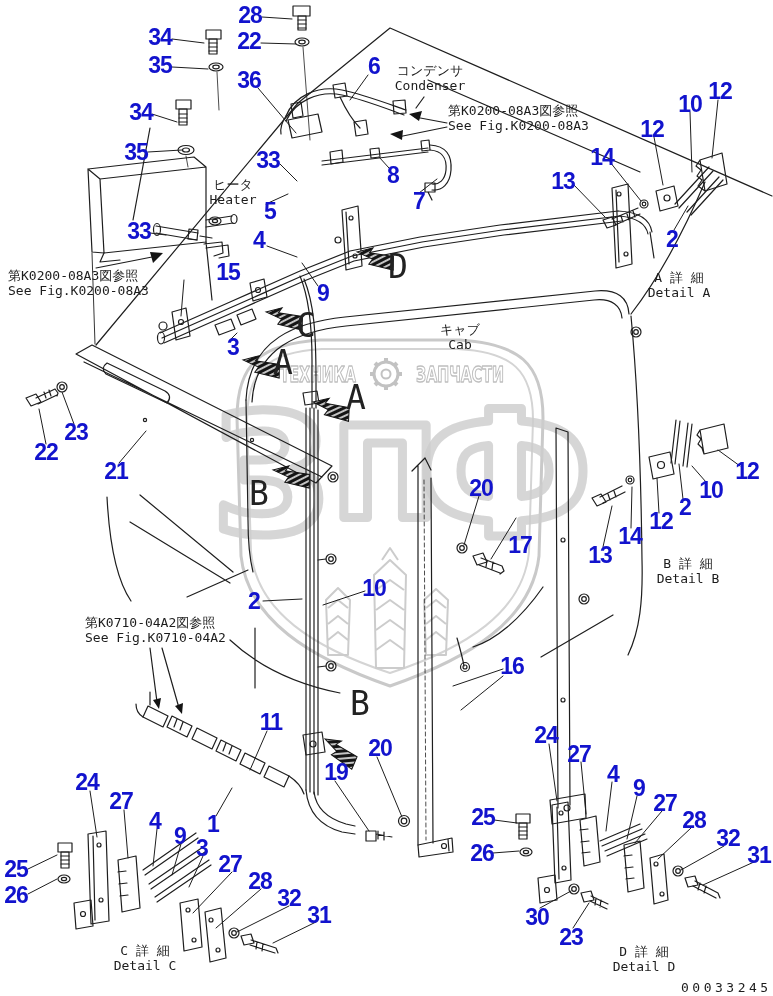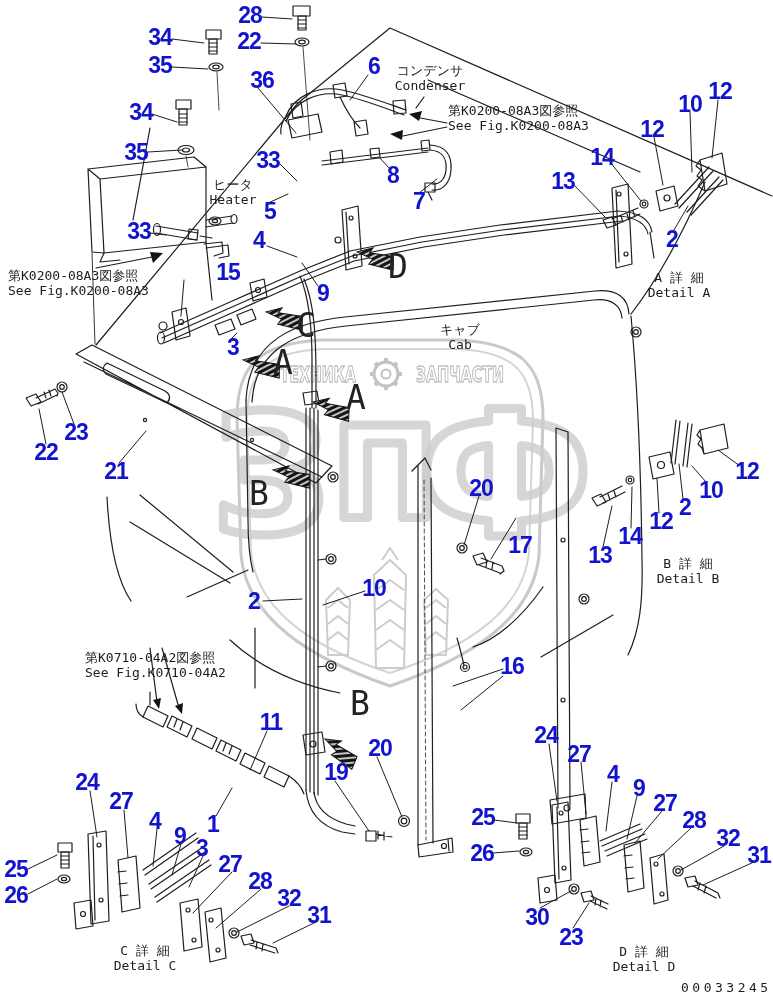--- a/index.html
+++ b/index.html
@@ -339,21 +339,21 @@
         <text class="varr-letter" x="360" y="715" fill="#222" stroke="none">B</text>
       </g>
 </svg>
 
 <div class="docnum">00033245</div>
 
 <div class="plabel" style="left: 250px; top: 15px;">28</div>
     <div class="plabel" style="left: 160px; top: 37px;">34</div>
     <div class="plabel" style="left: 249px; top: 41px;">22</div>
     <div class="plabel" style="left: 160px; top: 65px;">35</div>
-    <div class="plabel" style="left: 262px; top: 80px;">36</div>
+    <div class="plabel" style="left: 249px; top: 80px;">36</div>
     <div class="plabel" style="left: 374px; top: 66px;">6</div>
     <div class="plabel" style="left: 141px; top: 112px;">34</div>
     <div class="plabel" style="left: 136px; top: 152px;">35</div>
     <div class="plabel" style="left: 268px; top: 160px;">33</div>
     <div class="plabel" style="left: 393px; top: 175px;">8</div>
     <div class="plabel" style="left: 419px; top: 201px;">7</div>
     <div class="plabel" style="left: 270px; top: 211px;">5</div>
     <div class="plabel" style="left: 139px; top: 231px;">33</div>
     <div class="plabel" style="left: 259px; top: 240px;">4</div>
     <div class="plabel" style="left: 184px; top: 272px; margin-left: 44px;">15</div>
@@ -427,21 +427,21 @@
       <div>Cab</div>
     </div>
     <div class="anno center" style="left: 679px; top: 270px;">
       <div>A 詳 細</div>
       <div>Detail A</div>
     </div>
     <div class="anno center" style="left: 688px; top: 556px;">
       <div>B 詳 細</div>
       <div>Detail B</div>
     </div>
-    <div class="anno" style="left: 85px; top: 650px;">
+    <div class="anno" style="left: 85px; top: 615px;">
       <div>第K0710-04A2図参照</div>
       <div>See Fig.K0710-04A2</div>
     </div>
     <div class="anno center" style="left: 145px; top: 943px;">
       <div>C 詳 細</div>
       <div>Detail C</div>
     </div>
     <div class="anno center" style="left: 644px; top: 944px;">
       <div>D 詳 細</div>
       <div>Detail D</div>

